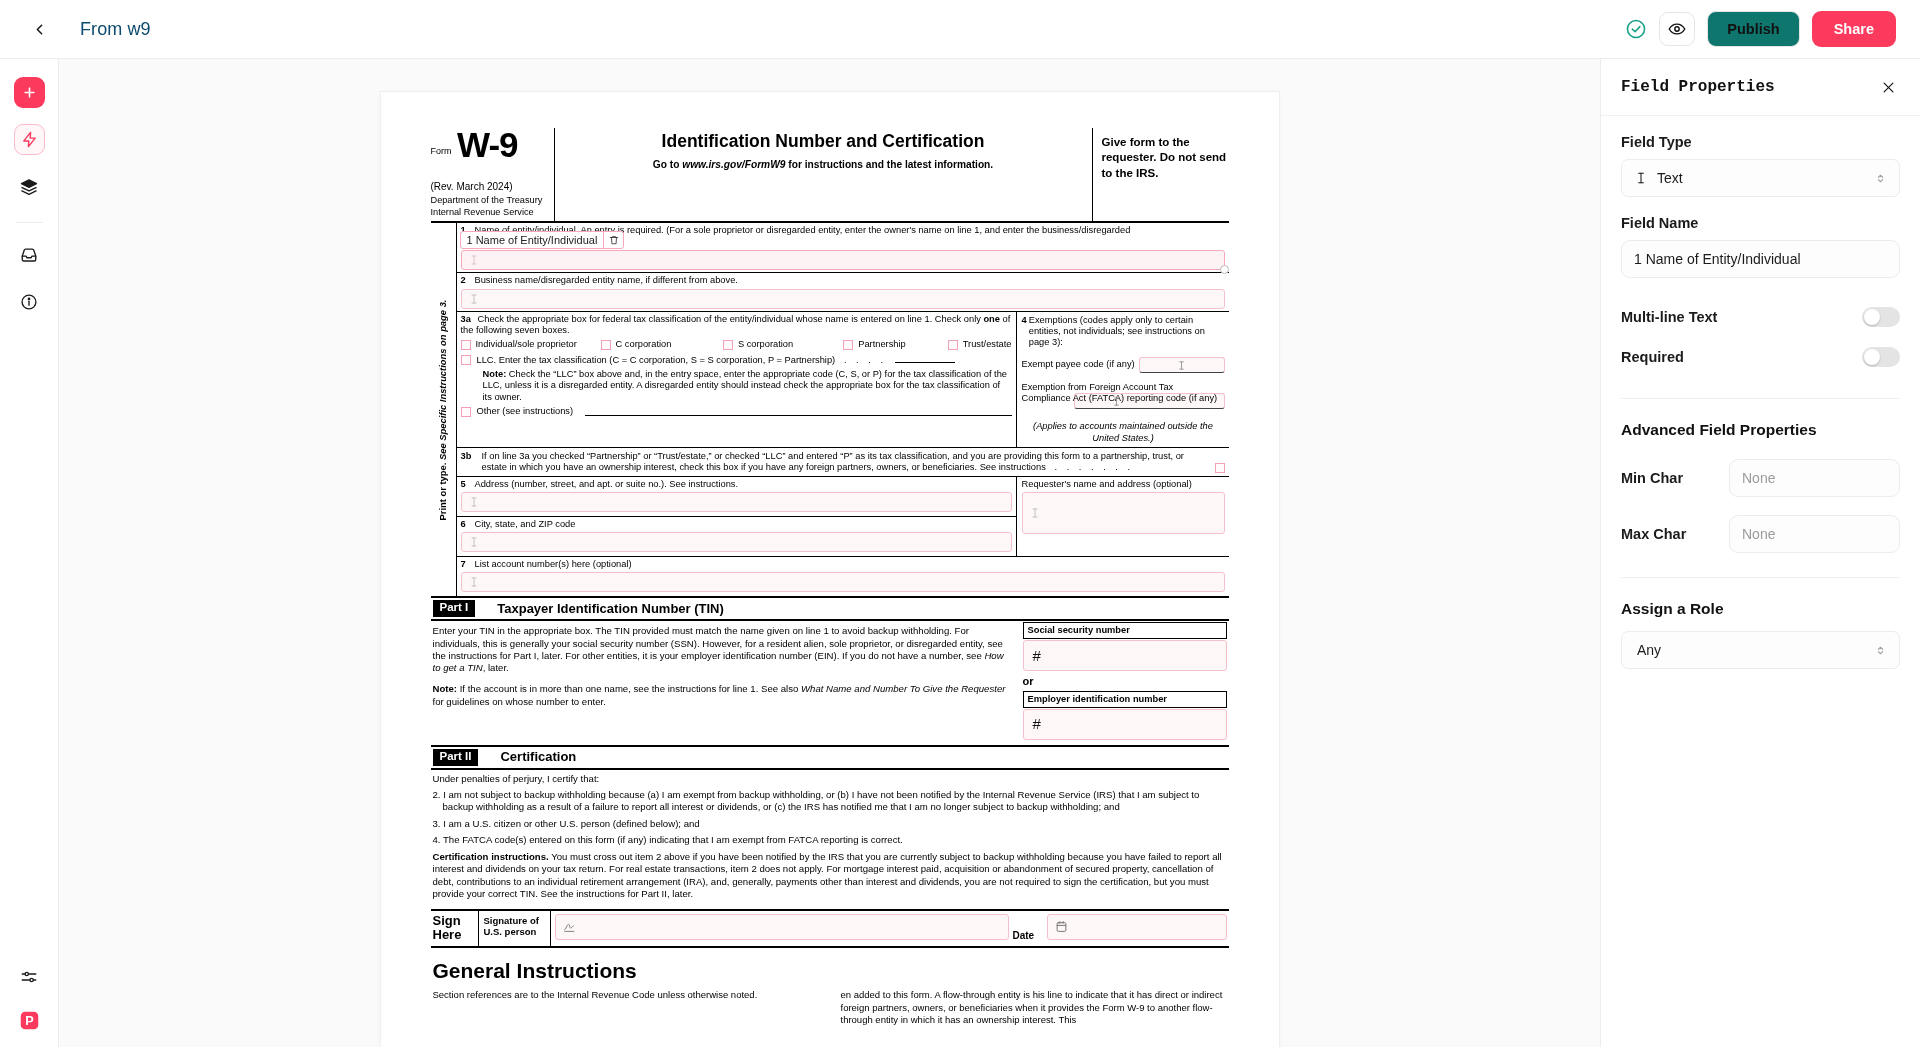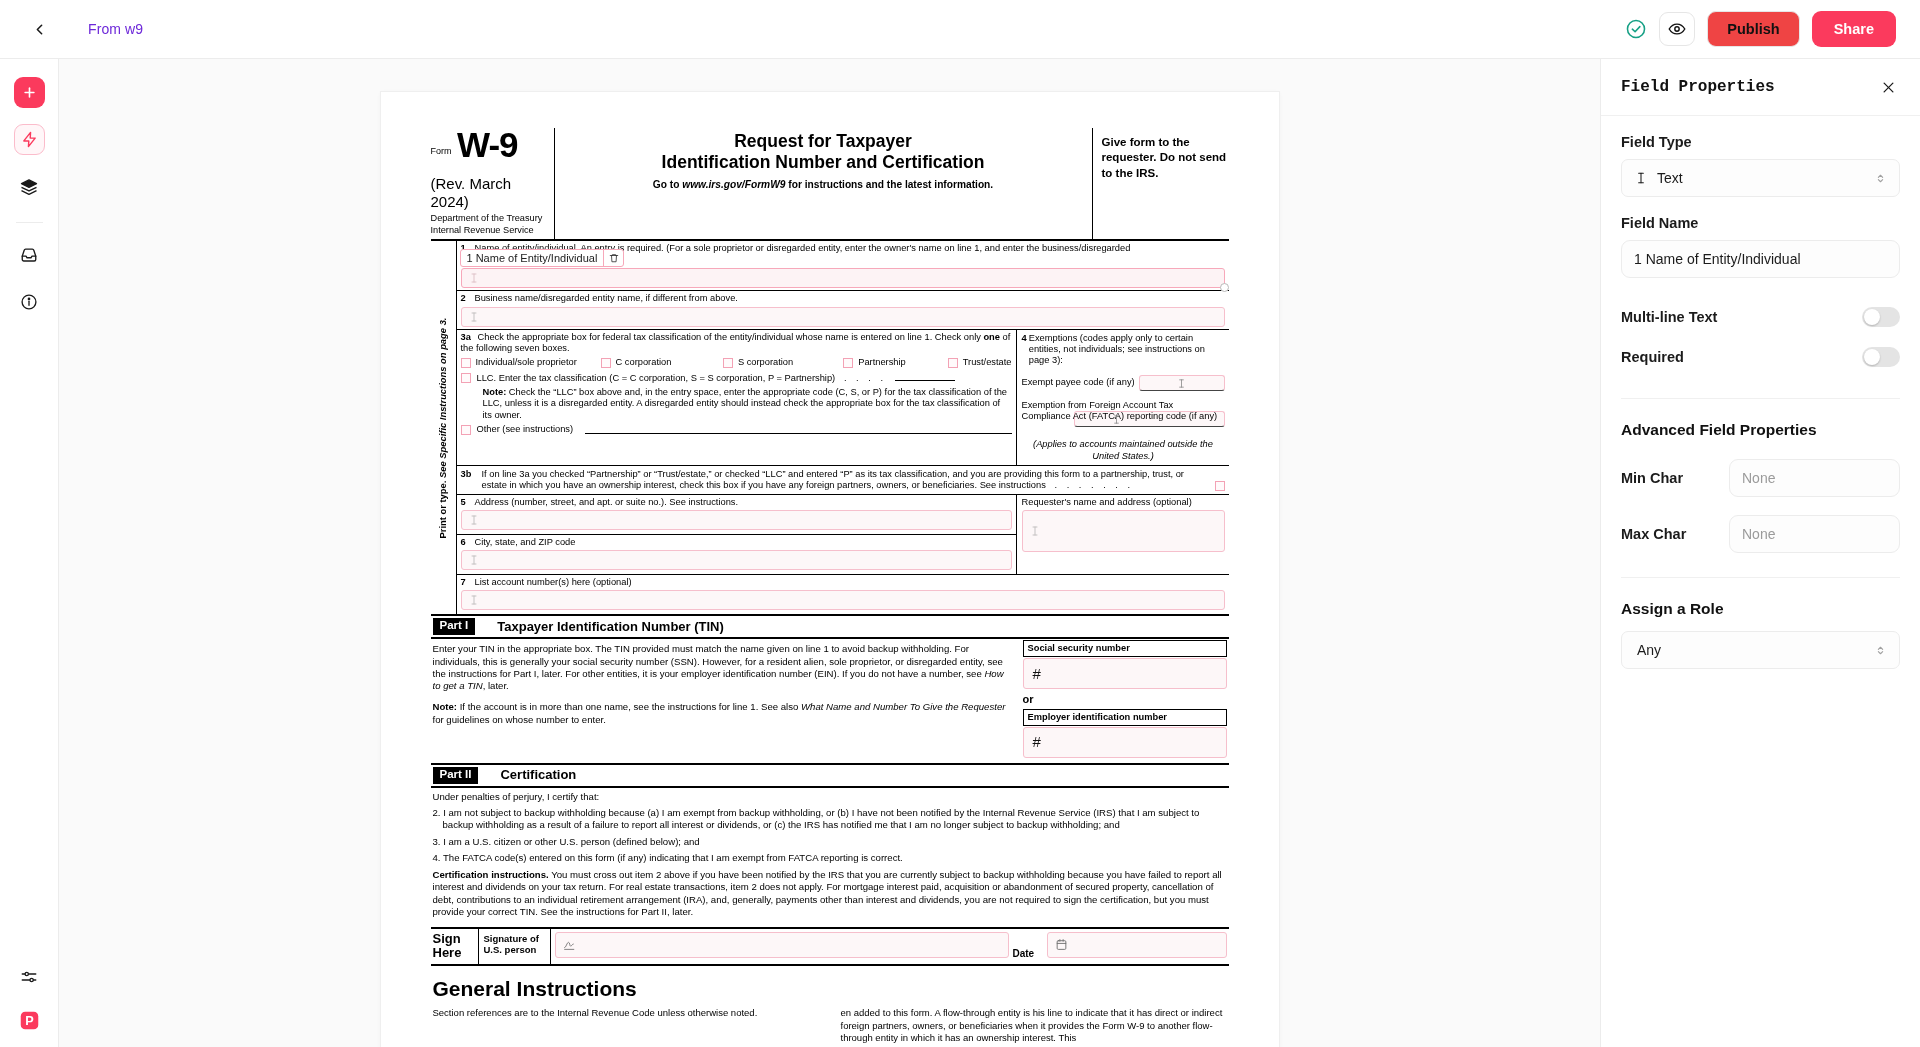--- a/index.html
+++ b/index.html
@@ -12,29 +12,29 @@
 
   
   .topbar {
     height: 59px; min-height: 59px; background: #fff; border-bottom: 1px solid #ececec;
     display: flex; align-items: center; padding: 0 24px 0 22px; position: relative; z-index: 30;
   }
   .back-btn {
     width: 34px; height: 34px; display: flex; align-items: center; justify-content: center;
     border: none; background: transparent; cursor: pointer; border-radius: 6px;
   }
-  .doc-title { font-size: 14px; color: #6d28d9; margin-left: 32px; font-weight: 400; letter-spacing: .1px; }
+  .doc-title { font-size: 18px; color: #0c4a6e; margin-left: 24px; font-weight: 400; letter-spacing: .1px; }
   .topbar-right { margin-left: auto; display: flex; align-items: center; gap: 12px; }
   .saved-icon { width: 22px; height: 22px; display: block; }
   .icon-btn {
     width: 36px; height: 34px; border: 1px solid #e6e6e6; background: #fff; border-radius: 9px;
     display: flex; align-items: center; justify-content: center; cursor: pointer;
   }
   .btn-outline {
-    height: 36px; padding: 0 19px; border: 1px solid #e6e6e6; border-radius: 9px; background: #ef4444;
+    height: 36px; padding: 0 19px; border: 1px solid #e6e6e6; border-radius: 9px; background: #0f766e;
     font-size: 14.5px; font-weight: 700; color: #111; cursor: pointer; font-family: inherit;
   }
   .btn-primary {
     height: 36px; padding: 0 22px; border: none; border-radius: 9px; background: #fb3a5d; color: #fff;
     font-size: 14.5px; font-weight: 700; cursor: pointer; font-family: inherit;
   }
 
   
   .body-row { flex: 1; display: flex; min-height: 0; }
 
@@ -68,21 +68,21 @@
   .sheet { padding: 36px 50px 0 50px; }
 
   
   .w9 { font-family: "Liberation Sans", sans-serif; font-size: 9.3px; line-height: 1.2; color:#000; }
   .w9-head { display: flex; border-bottom: 2.4px solid #000; }
   .w9-head .c1 { width: 124px; padding-bottom: 3px; border-right: 1.4px solid #000; padding-right: 6px; }
   .w9-head .c2 { flex: 1; text-align: center; padding: 3px 8px 4px; border-right: 1.4px solid #000; }
   .w9-head .c3 { width: 136px; padding: 7px 0 4px 9px; font-size: 11.5px; font-weight: 700; line-height: 1.33; }
   .formword { font-size: 9px; }
   .w9big { font-size: 35px; font-weight: 700; letter-spacing: -1px; line-height: .95; display: inline-block; vertical-align: -3px; margin-left: 3px;}
-  .rev { font-size: 15px; margin-top: 14px; }
+  .rev { font-size: 10px; margin-top: 20px; }
   .dept { font-size: 9.2px; margin-top: 2px; line-height: 1.25; }
   .w9title { font-size: 17.5px; font-weight: 700; line-height: 1.18; }
   .w9sub { font-size: 10.2px; font-weight: 700; margin-top: 7px; }
   .before { font-size: 9.6px; padding: 3px 0 3px 2px; border-bottom: 1.4px solid #000; }
   .bold { font-weight: 700; }
   .ital { font-style: italic; }
 
   .grid { display: flex; border-bottom: 2.4px solid #000; }
   .sidecol {
     width: 26px; border-right: 1.4px solid #000; position: relative; flex-shrink: 0;
@@ -304,21 +304,20 @@
             <div class="c1">
               <span class="formword">Form</span>
               <span class="w9big">W-9</span>
               <div class="rev">(Rev. March 2024)</div>
               <div class="dept">
                 <div>Department of the Treasury</div>
                 <div>Internal Revenue Service</div>
               </div>
             </div>
             <div class="c2">
-              <div class="w9title">Request for Taxpayer</div>
               <div class="w9title">Identification Number and Certification</div>
               <div class="w9sub">
                 <span>Go to </span><span class="ital">www.irs.gov/FormW9</span><span> for instructions and the latest information.</span>
               </div>
             </div>
             <div class="c3">Give form to the requester. Do not send to the IRS.</div>
           </div>
 
 
           <div class="grid">

